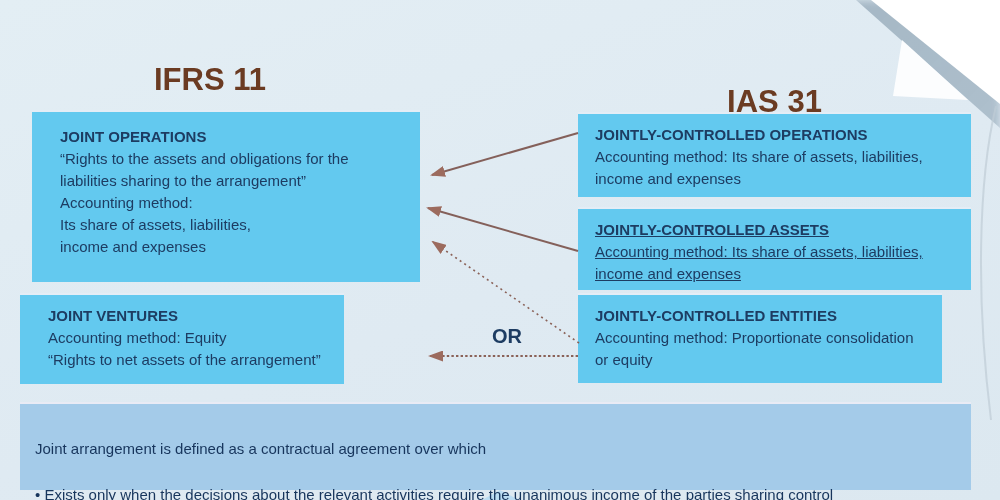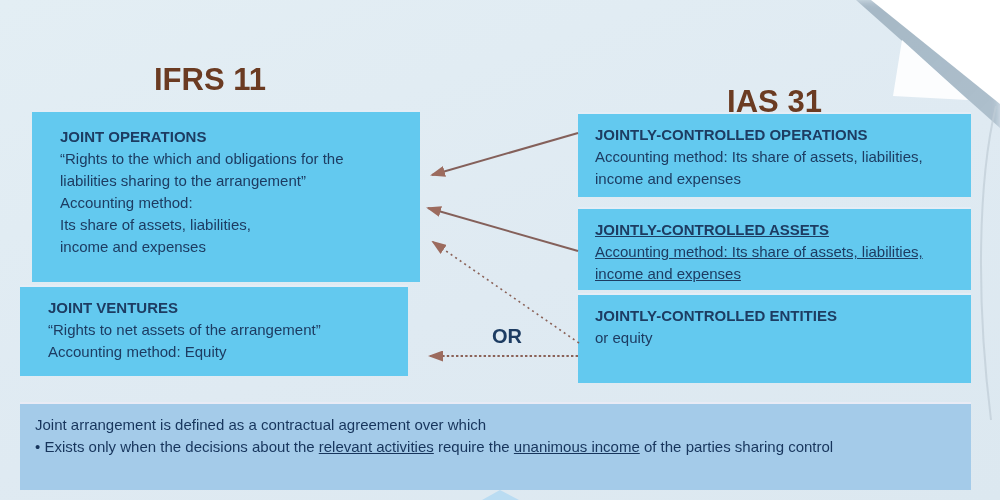--- a/index.html
+++ b/index.html
@@ -9,21 +9,21 @@
   .hdr{position:absolute;font-weight:bold;font-size:31px;color:#6b3b22;text-align:center;letter-spacing:0px;}
   .hdr-left{left:16px;top:62px;width:388px;}
   .hdr-right{left:578px;top:72px;width:393px;margin-top:12px;}
 
   .box{position:absolute;background:#63c9ef;color:#1d3c62;font-size:15px;line-height:22px;
        border-top:2px solid rgba(250,243,247,.85);box-sizing:border-box;overflow:hidden;}
   .box-title{font-weight:bold;white-space:nowrap;}
   .box-line{white-space:nowrap;}
   .footer-box{position:absolute;background:#a4cbe9;color:#17355c;font-size:15px;line-height:22px;
        border-top:2px solid rgba(250,243,247,.8);box-sizing:border-box;padding:10px 0 0 15px;}
-  .footer-line{white-space:nowrap;}
+  .footer-line{white-space:nowrap;margin-top:24px;}
   .u{text-decoration:underline;}
 
   .or-label{position:absolute;left:462px;top:325px;width:60px;text-align:right;
             font-weight:bold;font-size:20px;color:#1d3c62;}
 
   .arrows{position:absolute;left:0;top:0;pointer-events:none;}
 
   
   .curl-shadow{position:absolute;inset:0;
       clip-path:polygon(856px 0px,882px 0px,1000px 98px,1000px 128px);
@@ -48,47 +48,48 @@
   <div class="curl-shadow"></div>
   <div class="curl-white"></div>
   <div class="curl-back"></div>
   <div class="bottom-nub"></div>
 
   <div class="hdr hdr-left">IFRS 11</div>
   <div class="hdr hdr-right">IAS 31</div>
 
   <div class="box" style="left:20px;top:110px;width:388px;height:172px;padding:14px 8px 0 28px;margin-left:12px;">
     <div class="box-title">JOINT OPERATIONS</div>
-    <div class="box-line">“Rights to the which and obligations for the</div>
+    <div class="box-line">“Rights to the assets and obligations for the</div>
     <div class="box-line">liabilities sharing to the arrangement”</div>
     <div class="box-line">Accounting method:</div>
     <div class="box-line">Its share of assets, liabilities,</div>
     <div class="box-line">income and expenses</div>
   </div>
 
-  <div class="box" style="left:20px;top:285px;width:388px;height:91px;padding:10px 8px 0 28px;">
+  <div class="box" style="left:20px;top:293px;width:324px;height:91px;padding:10px 8px 0 28px;">
     <div class="box-title">JOINT VENTURES</div>
+    <div class="box-line">Accounting method: Equity</div>
     <div class="box-line">“Rights to net assets of the arrangement”</div>
-    <div class="box-line">Accounting method: Equity</div>
   </div>
 
   <div class="box" style="left:578px;top:112px;width:393px;height:85px;padding:10px 6px 0 17px;">
     <div class="box-title">JOINTLY-CONTROLLED OPERATIONS</div>
     <div class="box-line">Accounting method: Its share of assets, liabilities,</div>
     <div class="box-line">income and expenses</div>
   </div>
 
   <div class="box" style="left:578px;top:207px;width:393px;height:83px;padding:10px 6px 0 17px;text-decoration:underline;">
     <div class="box-title">JOINTLY-CONTROLLED ASSETS</div>
     <div class="box-line">Accounting method: Its share of assets, liabilities,</div>
     <div class="box-line">income and expenses</div>
   </div>
 
-  <div class="box" style="left:578px;top:293px;width:393px;height:90px;padding:10px 6px 0 17px;">
+  <div class="box" style="left:578px;top:293px;width:364px;height:90px;padding:10px 6px 0 17px;">
     <div class="box-title">JOINTLY-CONTROLLED ENTITIES</div>
+    <div class="box-line">Accounting method: Proportionate consolidation</div>
     <div class="box-line">or equity</div>
   </div>
 
   <div class="footer-box" style="left:20px;top:402px;width:951px;height:88px;">
     <div class="footer-line">Joint arrangement is defined as a contractual agreement over which</div>
     <div class="footer-line"><span>• Exists only when the decisions about the </span><span class="u">relevant activities</span><span> require the </span><span class="u">unanimous income</span><span> of the parties sharing control</span></div>
   </div>
 
   <svg class="arrows" width="1000" height="500" viewBox="0 0 1000 500">
     <defs>

